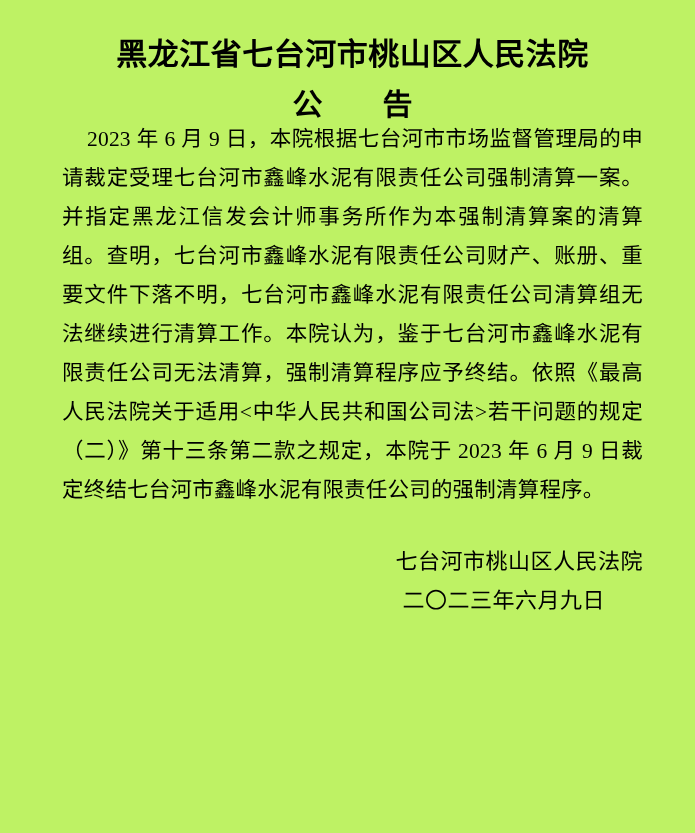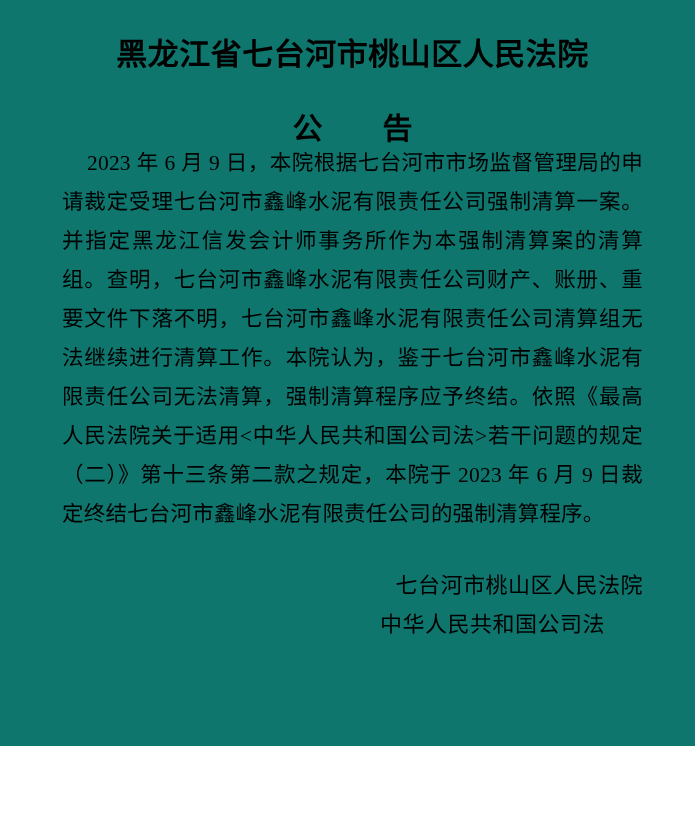--- a/index.html
+++ b/index.html
@@ -1,21 +1,21 @@
 <!DOCTYPE html>
 <html lang="zh-CN"><head>
 <meta charset="utf-8">
 <style>
   * { margin: 0; padding: 0; box-sizing: border-box; }
   html, body { background: #ffffff; }
   .page {
     position: relative;
     width: 695px;
-    height: 746px;
-    background: #0f766e;
+    height: 833px;
+    background: #bef264;
     color: #000000;
     overflow: hidden;
     font-family: "Liberation Serif", "DejaVu Serif", serif;
   }
   .content {
     padding: 38px 52px 0 62px; 
   }
   .court-title {
     font-family: "Liberation Sans", "DejaVu Sans", sans-serif;
     font-weight: 700;
@@ -24,21 +24,21 @@
     text-align: center;
     letter-spacing: 0.5px;
     white-space: nowrap;
   }
   .announcement-title {
     font-family: "Liberation Sans", "DejaVu Sans", sans-serif;
     font-weight: 700;
     font-size: 30px;
     line-height: 30px;
     text-align: center;
-    margin-top: 43px;
+    margin-top: 19px;
     white-space: nowrap;
   }
   .case-number {
     font-size: 21px;
     line-height: 26px;
     text-align: right;
     margin-top: 70px;
     letter-spacing: 0.5px;
   }
   .body-text {
@@ -77,16 +77,16 @@
     <div class="court-title">黑龙江省七台河市桃山区人民法院</div>
 
     <div class="announcement-title">公　　告</div>
 
 
     <p class="body-text">2023 年 6 月 9 日，本院根据七台河市市场监督管理局的申请裁定受理七台河市鑫峰水泥有限责任公司强制清算一案。并指定黑龙江信发会计师事务所作为本强制清算案的清算组。查明，七台河市鑫峰水泥有限责任公司财产、账册、重要文件下落不明，七台河市鑫峰水泥有限责任公司清算组无法继续进行清算工作。本院认为，鉴于七台河市鑫峰水泥有限责任公司无法清算，强制清算程序应予终结。依照《最高人民法院关于适用&lt;中华人民共和国公司法&gt;若干问题的规定（二）》第十三条第二款之规定，本院于 2023 年 6 月 9 日裁定终结七台河市鑫峰水泥有限责任公司的强制清算程序。</p>
 
 
     <div class="signature-court">七台河市桃山区人民法院</div>
 
-    <div class="signature-date">中华人民共和国公司法</div>
+    <div class="signature-date">二〇二三年六月九日</div>
 
   </div>
 </div>
 
 </body></html>

